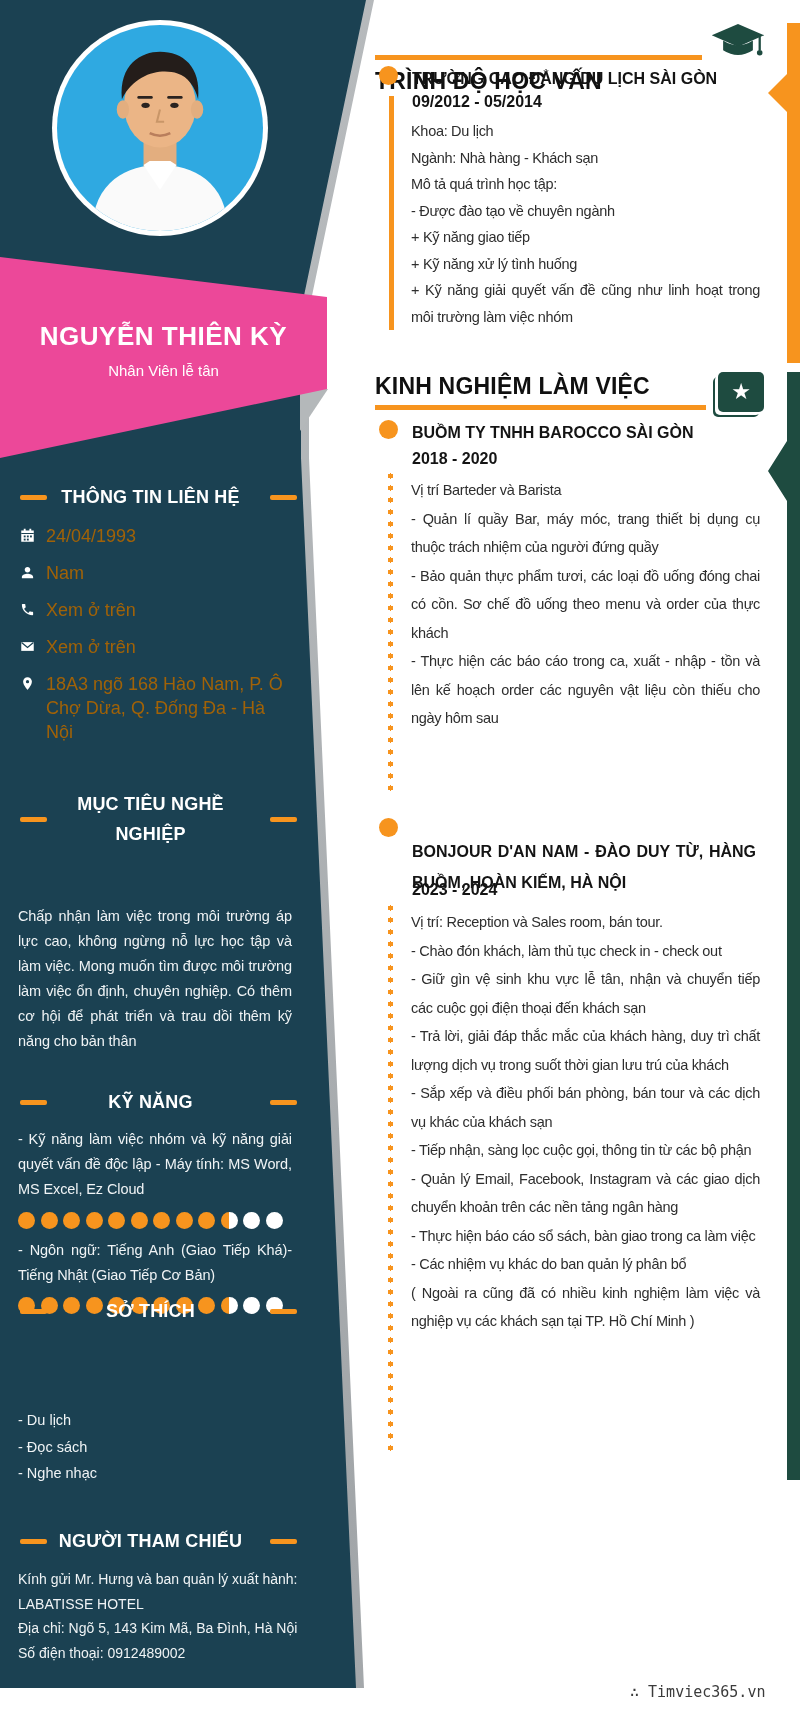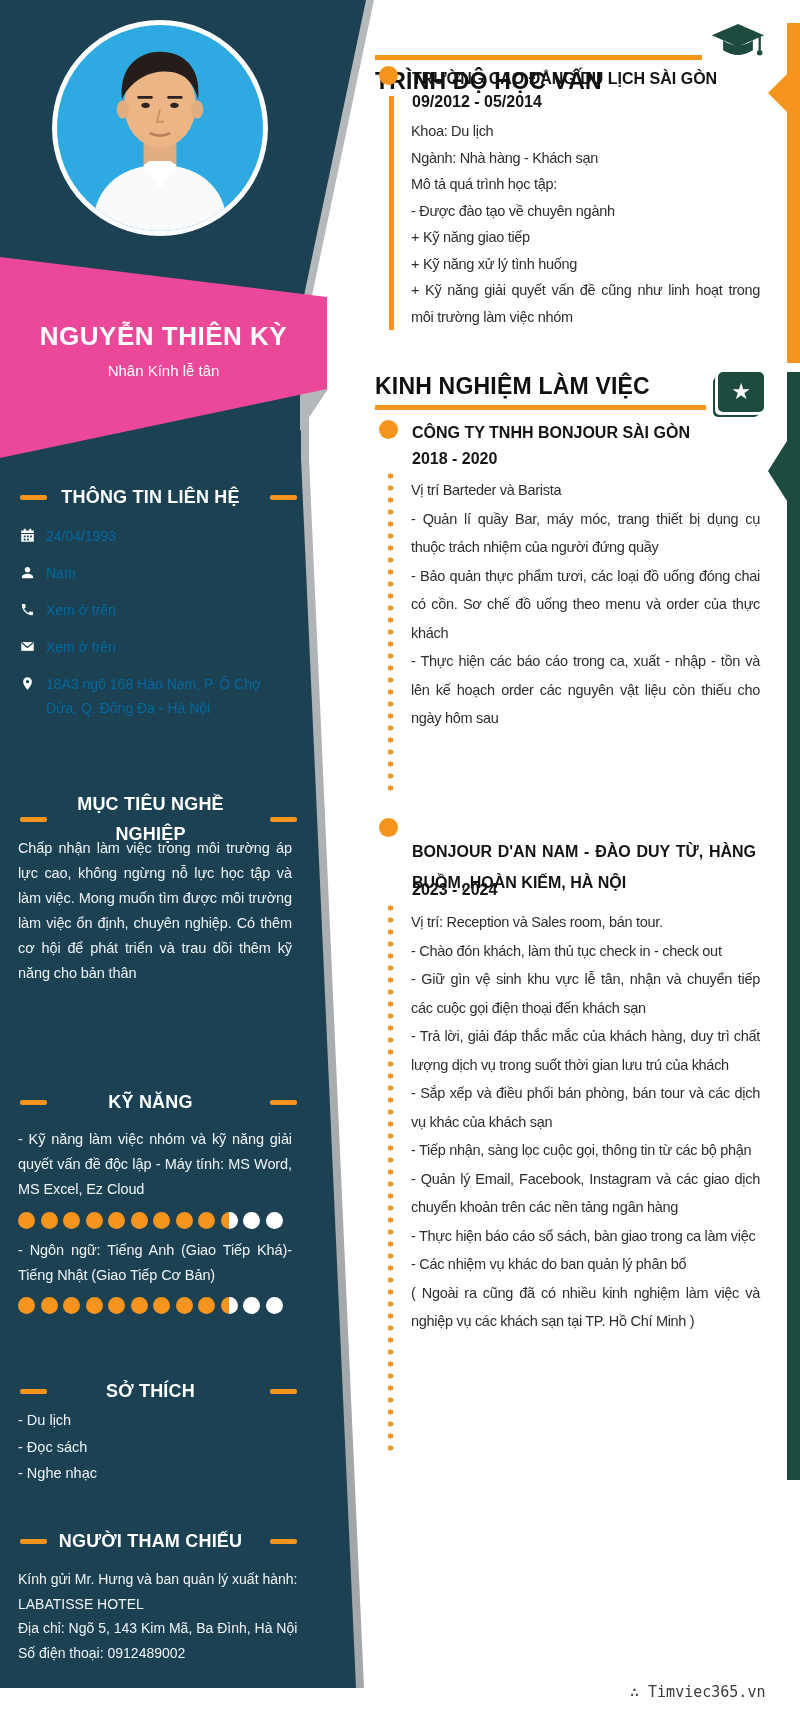--- a/index.html
+++ b/index.html
@@ -33,22 +33,22 @@
 
   
   .side-head { position:absolute; left:0; width:301px; color:#fff; font-weight:bold;
     font-size:18px; text-align:center; letter-spacing:.2px; }
   .side-head .dash { position:absolute; top:50%; margin-top:-2px; width:27px; height:4.5px;
     background:#F7941E; border-radius:2px; }
   .side-head .dash.l { left:20px; } .side-head .dash.r { right:4px; }
   .side-head .ht { display:block; margin:0 auto; width:212px; line-height:30px; }
 
   .contact-list { position:absolute; left:20px; top:524px; width:265px; }
-  .c-row { display:flex; gap:11px; margin-bottom:13px; color:#0369a1;
-    font-size:14px; line-height:24px; }
+  .c-row { display:flex; gap:11px; margin-bottom:13px; color:#a16207;
+    font-size:18px; line-height:24px; }
   .c-row .ci { flex:0 0 15px; margin-top:4px; }
   .c-row .ci svg { width:15px; height:15px; display:block; }
 
   .side-par { position:absolute; left:18px; width:274px; color:#EFF3F5;
     font-size:14.5px; line-height:25px; text-align:justify; letter-spacing:-.1px; }
   .dots { position:absolute; left:18px; display:flex; gap:5.5px; }
   .dot { width:17px; height:17px; border-radius:50%; }
   .dot-full { background:#F7941E; }
   .dot-empty { background:#ffffff; }
   .dot-half { background:linear-gradient(90deg,#F7941E 0 50%, #ffffff 50% 100%); }
@@ -112,21 +112,21 @@
         <rect x="78" y="69" width="15" height="2.6" rx="1.3" fill="#2A2320"></rect>
         <rect x="107" y="69" width="15" height="2.6" rx="1.3" fill="#2A2320"></rect>
         <path d="M100,82 L97,94 L104,94" stroke="#C99668" stroke-width="2" fill="none"></path>
         <path d="M90,105 Q100,110 110,105" stroke="#B97E5C" stroke-width="2.5" fill="none"></path>
       </svg>
     </div>
   </div>
 
   <div class="name-banner">
     <div class="cv-name">NGUYỄN THIÊN KỲ</div>
-    <div class="cv-title">Nhân Kính lễ tân</div>
+    <div class="cv-title">Nhân Viên lễ tân</div>
   </div>
 
   <div class="side-head" style="top:482px;">
     <span class="dash l"></span>
     <span class="ht">THÔNG TIN LIÊN HỆ</span>
     <span class="dash r"></span>
   </div>
   <div class="contact-list">
     <div class="c-row">
       <span class="ci">
@@ -176,21 +176,21 @@
       </span>
       <span>18A3 ngõ 168 Hào Nam, P. Ô Chợ Dừa, Q. Đống Đa - Hà Nội</span>
     </div>
   </div>
 
   <div class="side-head" style="top:789px;">
     <span class="dash l"></span>
     <span class="ht" style="width:200px;">MỤC TIÊU NGHỀ NGHIỆP</span>
     <span class="dash r"></span>
   </div>
-  <div class="side-par" style="top:836px;">Chấp nhận làm việc trong môi trường áp lực cao, không ngừng nỗ lực học tập và làm việc. Mong muốn tìm được môi trường làm việc ổn định, chuyên nghiệp. Có thêm cơ hội để phát triển và trau dồi thêm kỹ năng cho bản thân</div>
+  <div class="side-par" style="top:904px;">Chấp nhận làm việc trong môi trường áp lực cao, không ngừng nỗ lực học tập và làm việc. Mong muốn tìm được môi trường làm việc ổn định, chuyên nghiệp. Có thêm cơ hội để phát triển và trau dồi thêm kỹ năng cho bản thân</div>
 
   <div class="side-head" style="top:1087px;">
     <span class="dash l"></span>
     <span class="ht">KỸ NĂNG</span>
     <span class="dash r"></span>
   </div>
   <div class="side-par" style="top:1127px;">- Kỹ năng làm việc nhóm và kỹ năng giải quyết vấn đề độc lập - Máy tính: MS Word, MS Excel, Ez Cloud</div>
   <div class="dots" style="top:1212px;">
       <span class="dot dot-full"></span>
       <span class="dot dot-full"></span>
@@ -214,21 +214,21 @@
       <span class="dot dot-full"></span>
       <span class="dot dot-full"></span>
       <span class="dot dot-full"></span>
       <span class="dot dot-full"></span>
       <span class="dot dot-full"></span>
       <span class="dot dot-half"></span>
       <span class="dot dot-empty"></span>
       <span class="dot dot-empty"></span>
     </div>
 
-  <div class="side-head" style="top:1376px;">
+  <div class="side-head" style="top:1296px;">
     <span class="dash l"></span>
     <span class="ht">SỞ THÍCH</span>
     <span class="dash r"></span>
   </div>
   <div class="side-list" style="top:1407px;">
     <div>- Du lịch</div>
     <div>- Đọc sách</div>
     <div>- Nghe nhạc</div>
   </div>
 
@@ -269,21 +269,21 @@
     <div>+ Kỹ năng xử lý tình huống</div>
     <div>+ Kỹ năng giải quyết vấn đề cũng như linh hoạt trong môi trường làm việc nhóm</div>
   </div>
 
   <div class="r-head" style="top:373px;">KINH NGHIỆM LÀM VIỆC</div>
   <div class="r-underline" style="top:405px; width:331px;"></div>
   <div class="sec-icon folder-ic" style="left:718px; top:372px;">★</div>
   <div class="bar bar-green"></div>
 
   <div class="bullet" style="left:379px; top:420px;"></div>
-  <div class="e-title" style="top:417px; width:344px;">CÔNG TY TNHH BONJOUR SÀI GÒN</div>
+  <div class="e-title" style="top:417px; width:344px;">BUỒM TY TNHH BAROCCO SÀI GÒN</div>
   <div class="e-date" style="top:450px;">2018 - 2020</div>
   <div class="t-dotted" style="top:470px; height:324px;"></div>
   <div class="e-details" style="top:476px;">
     <div>Vị trí Barteder và Barista</div>
     <div>- Quản lí quầy Bar, máy móc, trang thiết bị dụng cụ thuộc trách nhiệm của người đứng quầy</div>
     <div>- Bảo quản thực phẩm tươi, các loại đồ uống đóng chai có cồn. Sơ chế đồ uống theo menu và order của thực khách</div>
     <div>- Thực hiện các báo cáo trong ca, xuất - nhập - tồn và lên kế hoạch order các nguyên vật liệu còn thiếu cho ngày hôm sau</div>
   </div>
 
   <div class="bullet" style="left:379px; top:818px;"></div>

